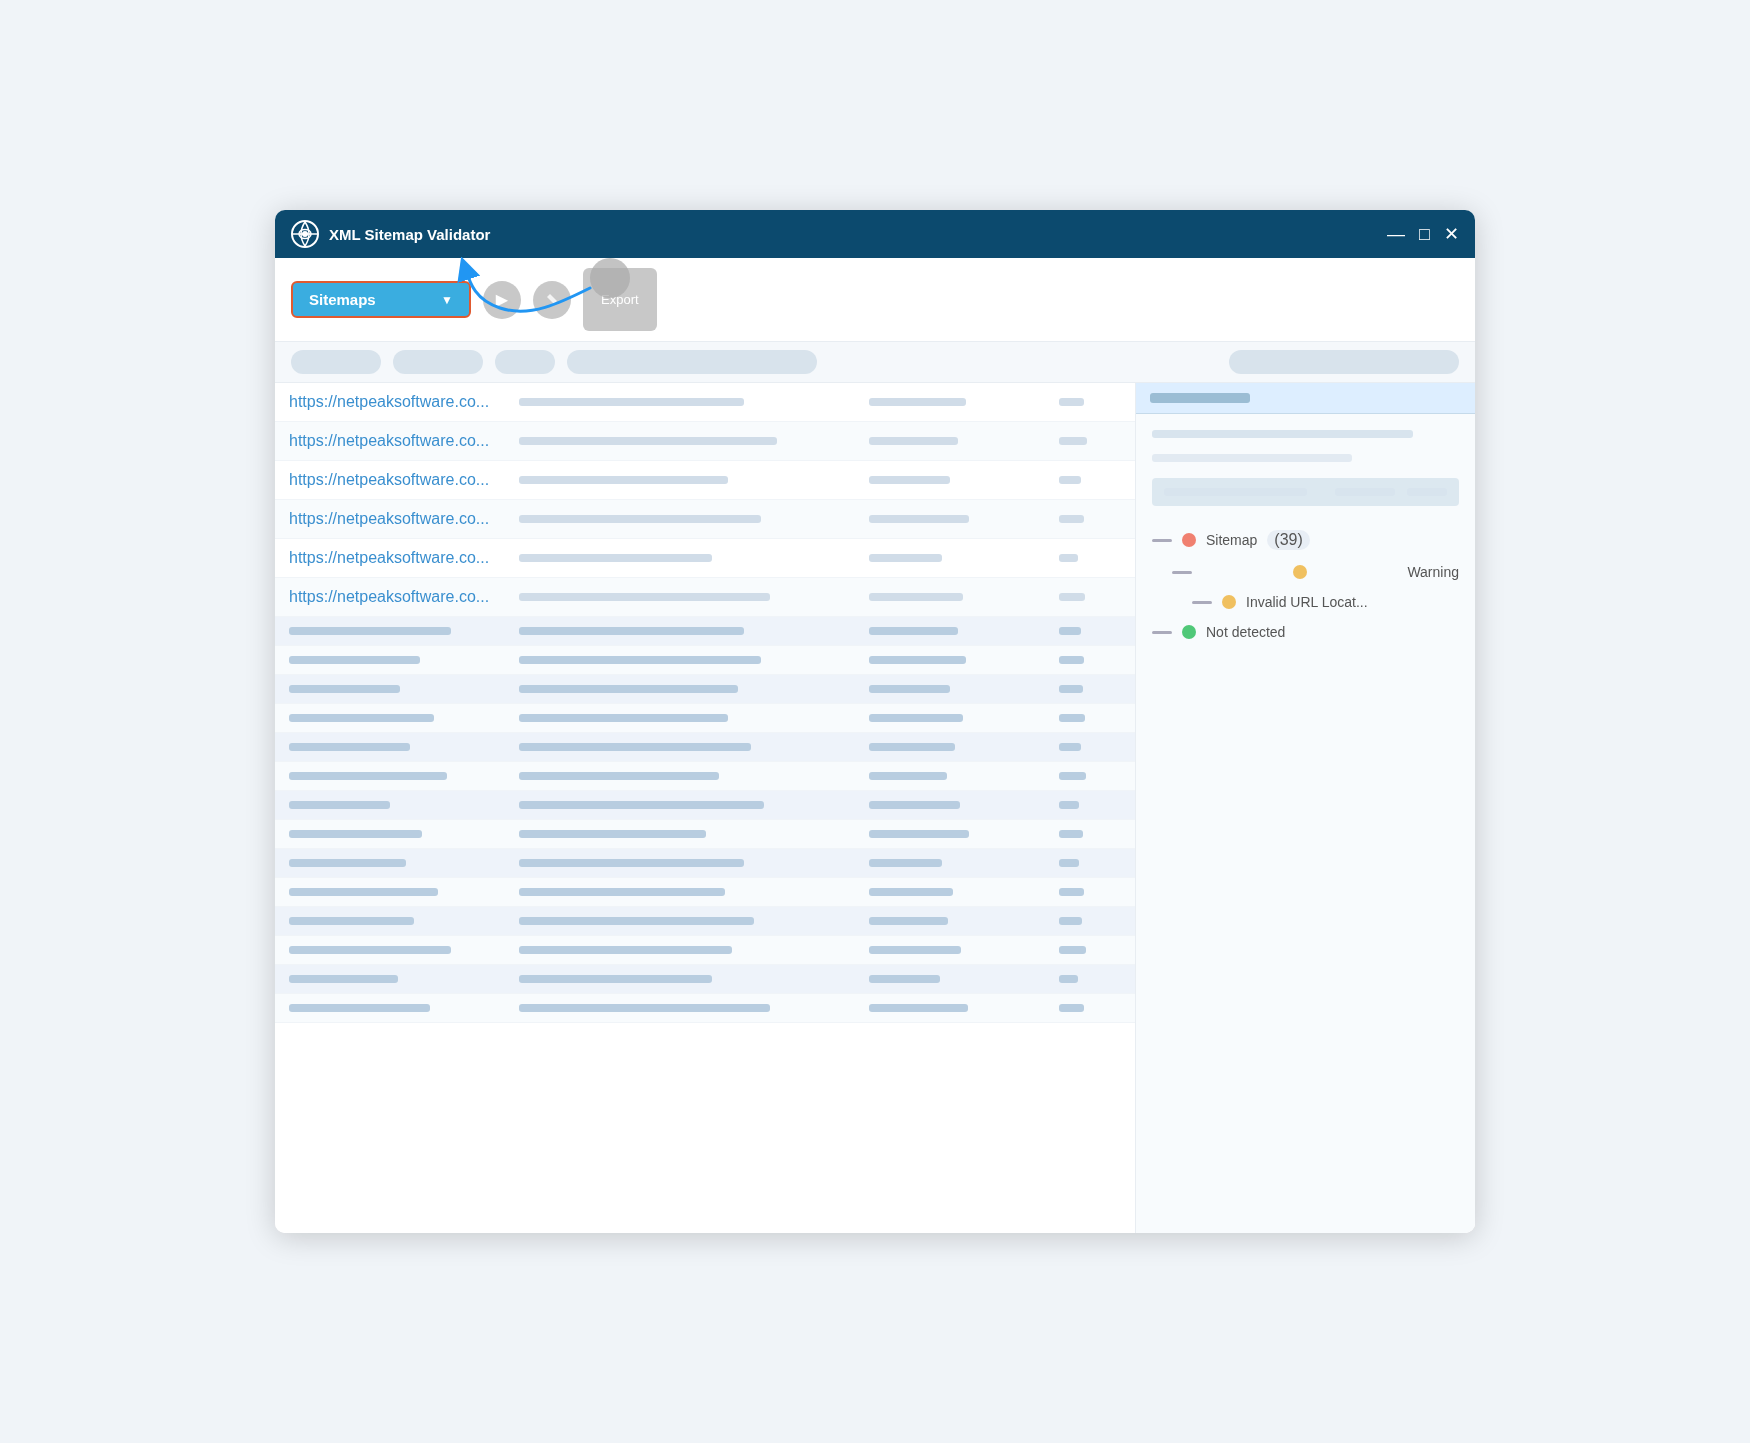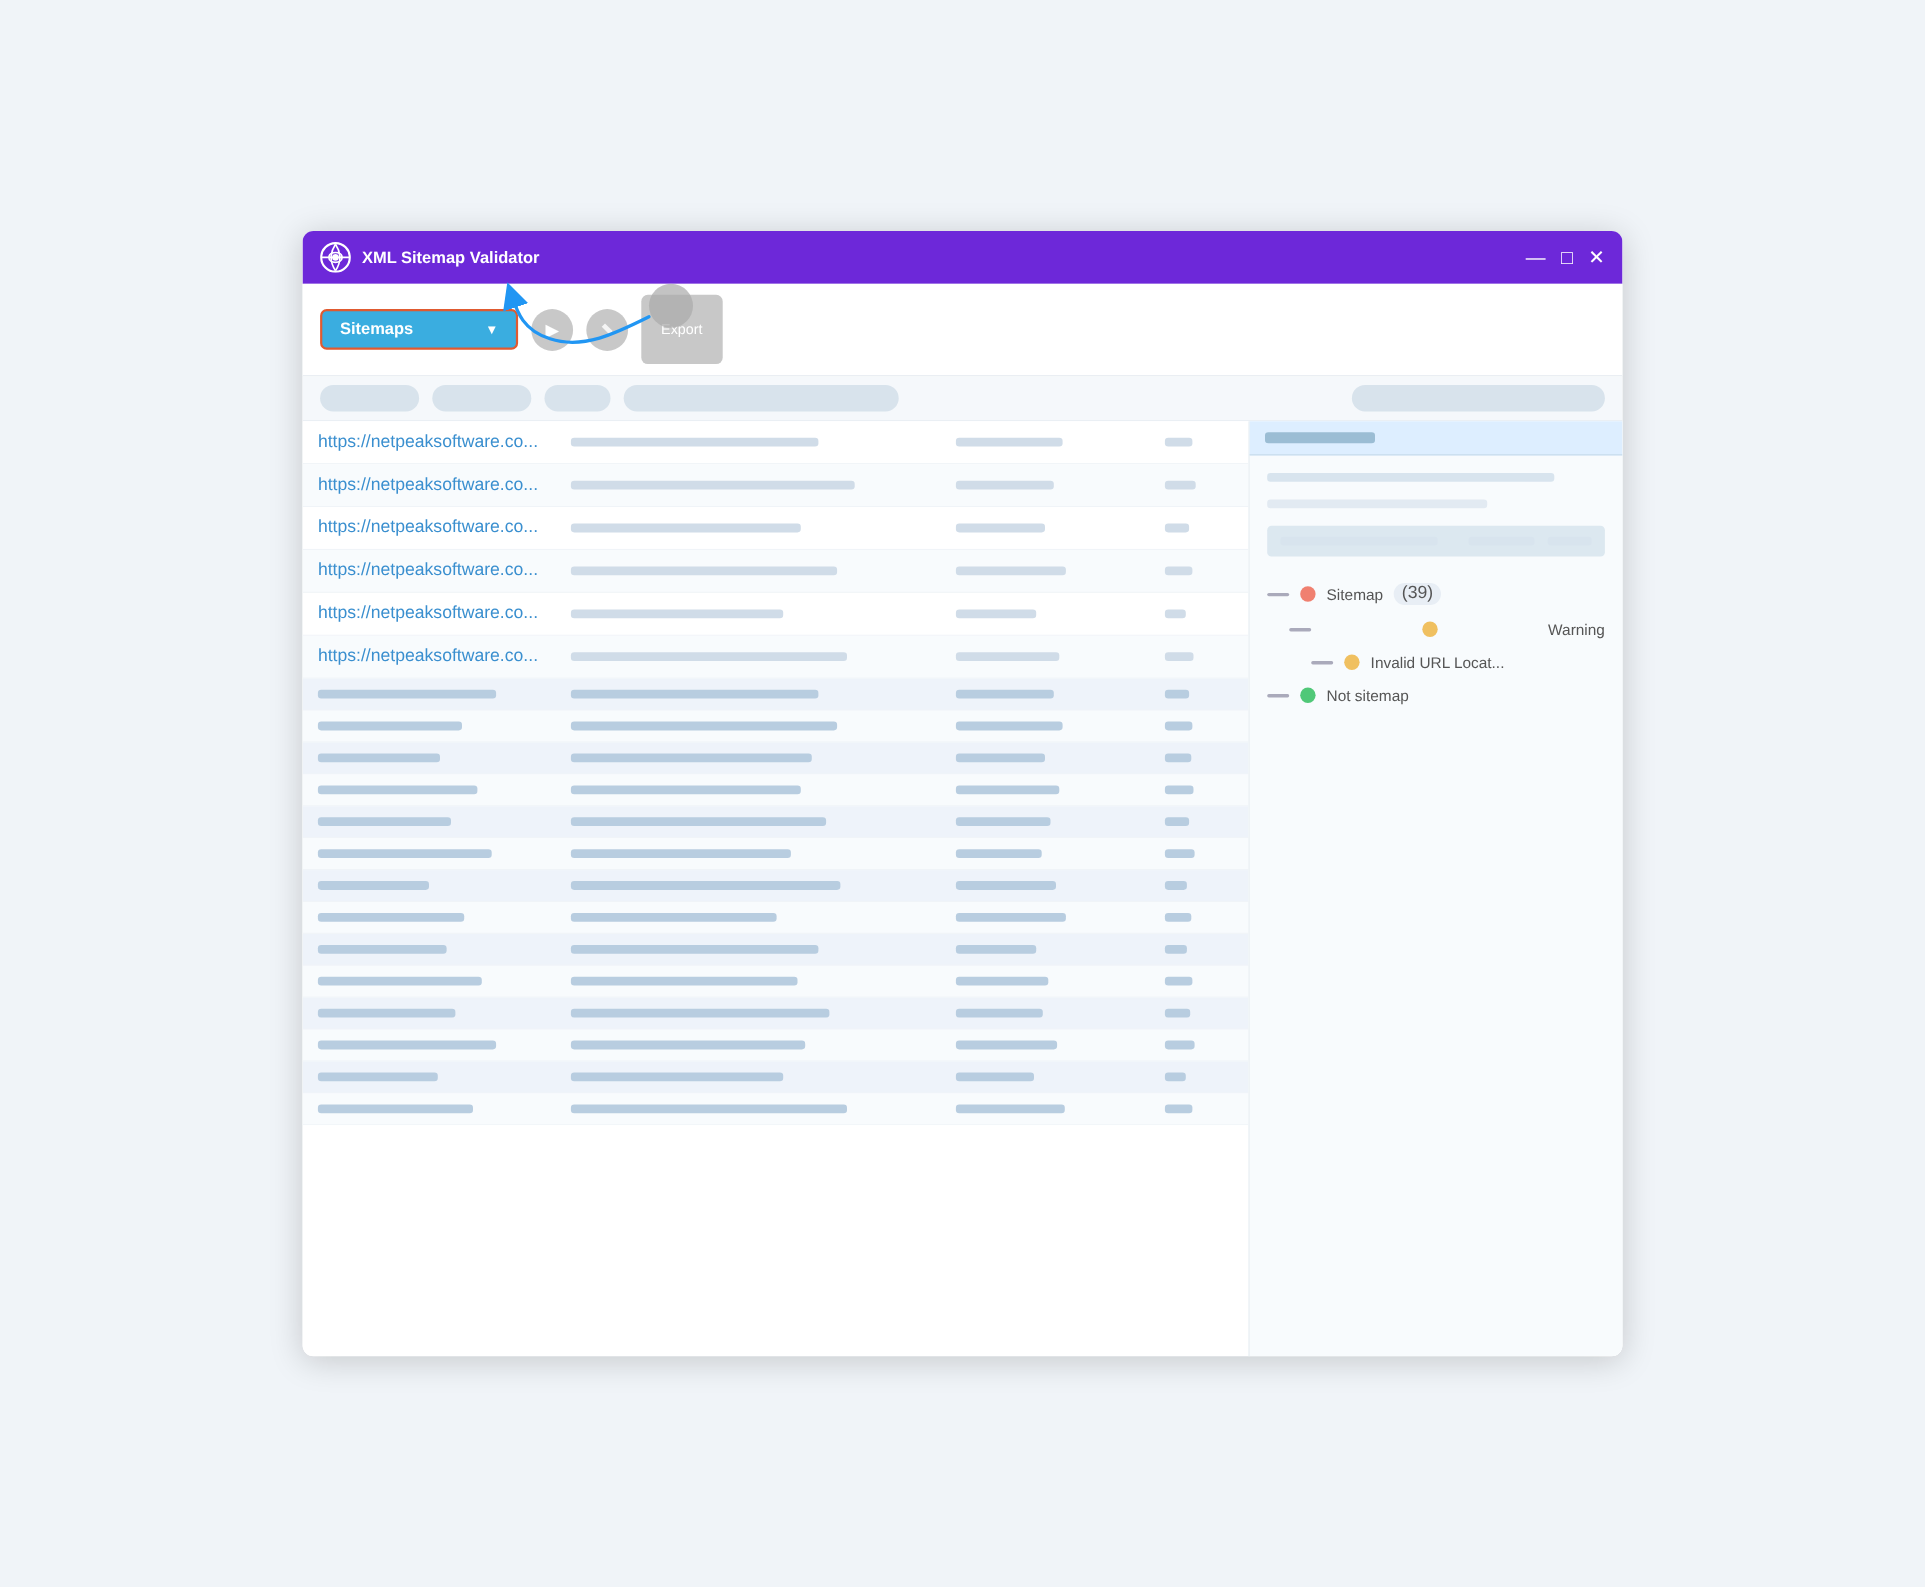--- a/index.html
+++ b/index.html
@@ -12,21 +12,21 @@
       min-height: 100vh;
     }
     .app-window {
       width: 1200px;
       border-radius: 10px;
       overflow: hidden;
       box-shadow: 0 4px 30px rgba(0,0,0,0.18);
       background: #fff;
     }
     .title-bar {
-      background: #6d28d9;
+      background: #0c4a6e;
       display: flex;
       align-items: center;
       justify-content: space-between;
       padding: 0 16px;
       height: 48px;
     }
     .title-bar-left {
       display: flex;
       align-items: center;
       gap: 10px;
@@ -685,18 +685,18 @@
 
         <div class="legend-item" style="padding-left:40px;">
           <div class="legend-dash"></div>
           <div class="legend-dot legend-dot-yellow"></div>
           <span>Invalid URL Locat...</span>
         </div>
 
         <div class="legend-item">
           <div class="legend-dash"></div>
           <div class="legend-dot legend-dot-green"></div>
-          <span>Not sitemap</span>
+          <span>Not detected</span>
         </div>
       </div>
     </div>
   </div>
 </div>
 
 </body></html>

